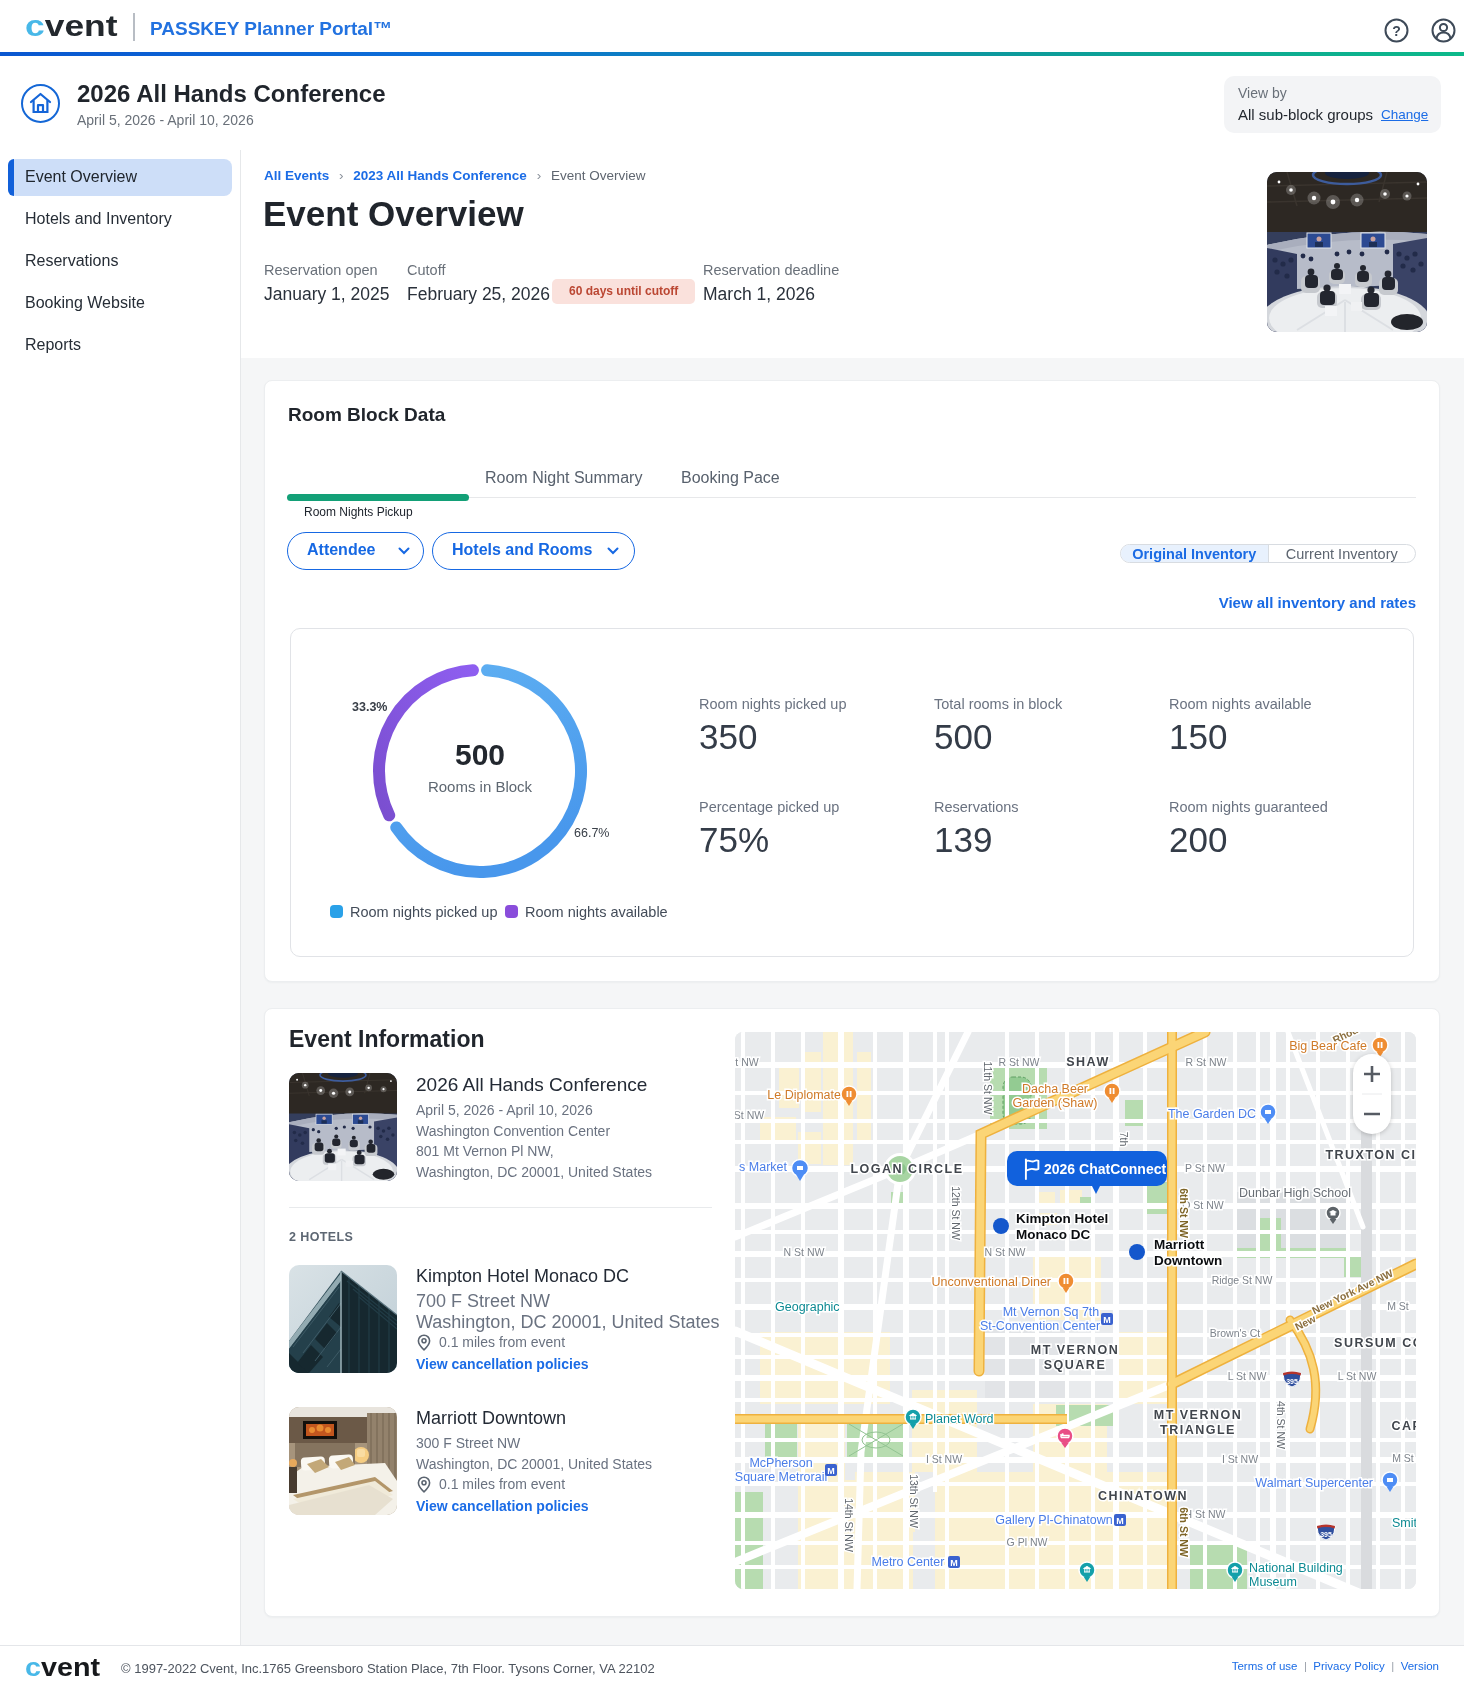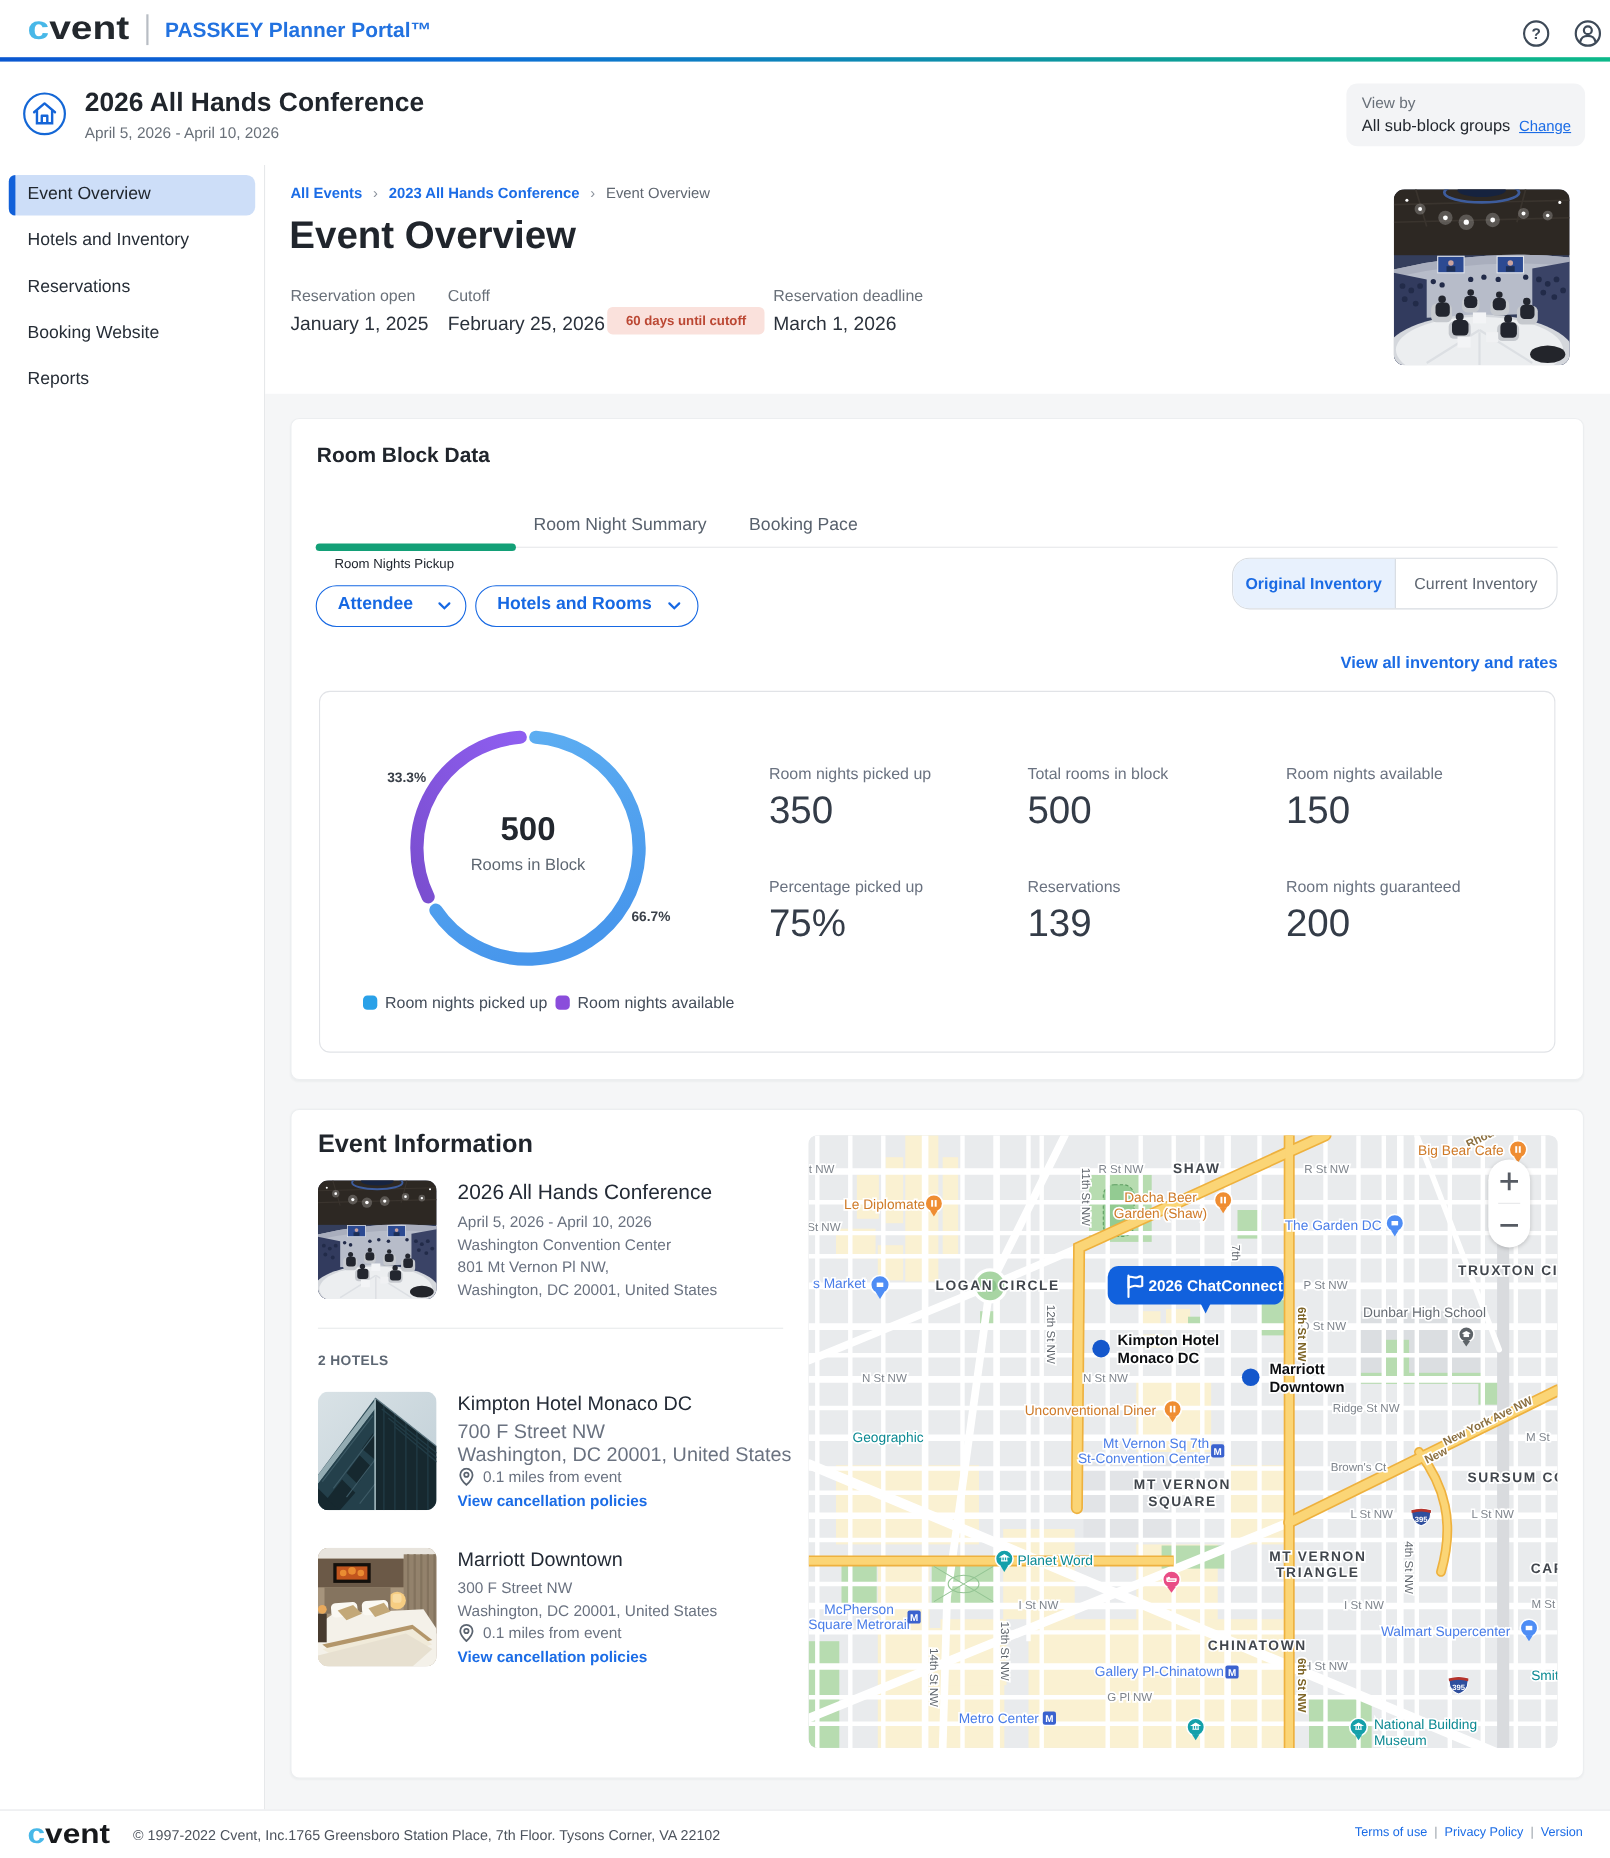--- a/index.html
+++ b/index.html
@@ -173,21 +173,21 @@
 <div class="abs" style="left:307px;top:541px;font-size:16px;font-weight:700;color:#1668e3;">Attendee</div>
 <svg class="abs" style="left:398px;top:547px;" width="12" height="8" viewBox="0 0 12 8">
       <path d="M1.5 1.5 L6 6 L10.5 1.5" fill="none" stroke="#1668e3" stroke-width="2" stroke-linecap="round"></path>
     </svg>
 <div class="abs" style="left:432px;top:532px;width:203px;height:38px;border:1.5px solid #1668e3;border-radius:19px;"></div>
 <div class="abs" style="left:452px;top:541px;font-size:16px;font-weight:700;color:#1668e3;">Hotels and Rooms</div>
 <svg class="abs" style="left:607px;top:547px;" width="12" height="8" viewBox="0 0 12 8">
       <path d="M1.5 1.5 L6 6 L10.5 1.5" fill="none" stroke="#1668e3" stroke-width="2" stroke-linecap="round"></path>
     </svg>
 
-<div class="abs" style="left:1120px;top:507px;width:296px;height:47px;border:1px solid #d8dce1;border-radius:16px;background:#fff;overflow:hidden;display:flex;">
+<div class="abs" style="left:1120px;top:544px;width:296px;height:19px;border:1px solid #d8dce1;border-radius:16px;background:#fff;overflow:hidden;display:flex;">
   <div style="width:148px;height:100%;background:#e8f1fd;color:#1b6be4;font-size:14.5px;font-weight:600;display:flex;align-items:center;justify-content:center;border-right:1px solid #d8dce1;">Original Inventory</div>
   <div style="width:147px;height:100%;color:#5d6570;font-size:14.5px;display:flex;align-items:center;justify-content:center;">Current Inventory</div>
 </div>
 <div class="abs" style="right:48px;top:594px;font-size:15px;font-weight:600;color:#1b6be4;">View all inventory and rates</div>
 
 <div class="abs" style="left:290px;top:628px;width:1124px;height:329px;background:#fff;border:1px solid #e1e3e7;border-radius:10px;"></div>
 <svg class="abs" style="left:372px;top:663px;" width="216" height="216" viewBox="0 0 216 216">
   <defs>
     <linearGradient id="gblue" x1="0" y1="0" x2="0.3" y2="1">
       <stop offset="0" stop-color="#5fb0f2"></stop>
@@ -199,21 +199,21 @@
     </linearGradient>
   </defs>
   <g transform="translate(108,108)">
     <path fill="none" stroke="url(#gblue)" stroke-width="12" stroke-linecap="round" d="M 7.05 -100.75 A 101 101 0 1 1 -83.73 56.47"></path>
     <path fill="none" stroke="url(#gpurp)" stroke-width="12" stroke-linecap="round" d="M -90.78 44.28 A 101 101 0 0 1 -7.05 -100.75"></path>
   </g>
 </svg>
 <div class="abs" style="left:440px;top:738px;width:80px;text-align:center;font-size:30px;font-weight:800;color:#22272e;">500</div>
 <div class="abs" style="left:400px;top:778px;width:160px;text-align:center;font-size:15px;color:#5e6771;">Rooms in Block</div>
 <div class="abs" style="left:352px;top:700px;font-size:12.5px;font-weight:700;color:#3a4049;">33.3%</div>
-<div class="abs" style="left:574px;top:826px;font-size:12.5px;font-weight:700;color:#3a4049;">66.7%</div>
+<div class="abs" style="left:574px;top:826px;font-size:12.5px;font-weight:400;color:#3a4049;">66.7%</div>
 <div class="abs" style="left:330px;top:905px;width:13px;height:13px;border-radius:4px;background:#2aa1e8;"></div>
 <div class="abs" style="left:350px;top:904px;font-size:14.5px;color:#434c59;">Room nights picked up</div>
 <div class="abs" style="left:505px;top:905px;width:13px;height:13px;border-radius:4px;background:#8a4ddb;"></div>
 <div class="abs" style="left:525px;top:904px;font-size:14.5px;color:#434c59;">Room nights available</div>
 
 <div class="abs" style="left:699px;top:696px;font-size:14.5px;color:#6a7280;">Room nights picked up</div>
 <div class="abs" style="left:699px;top:717px;font-size:35px;color:#343c48;">350</div>
 <div class="abs" style="left:934px;top:696px;font-size:14.5px;color:#6a7280;">Total rooms in block</div>
 <div class="abs" style="left:934px;top:717px;font-size:35px;color:#343c48;">500</div>
 <div class="abs" style="left:1169px;top:696px;font-size:14.5px;color:#6a7280;">Room nights available</div>

